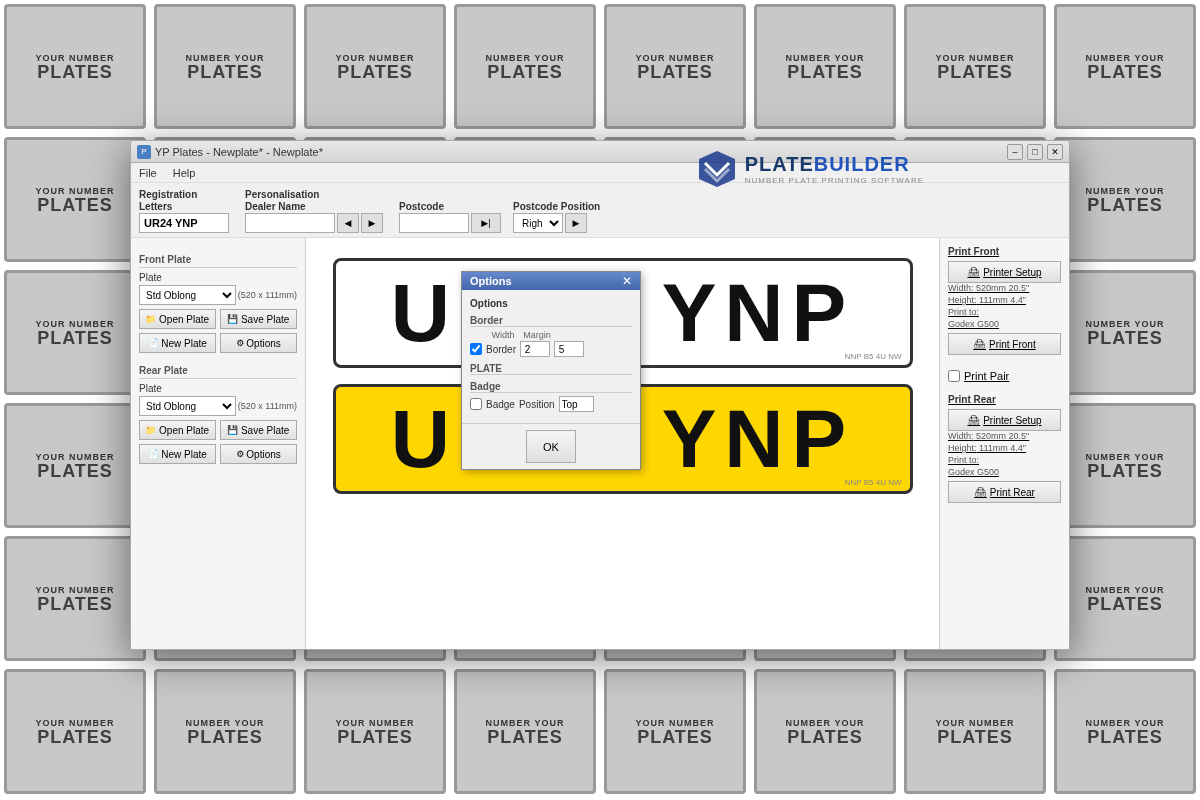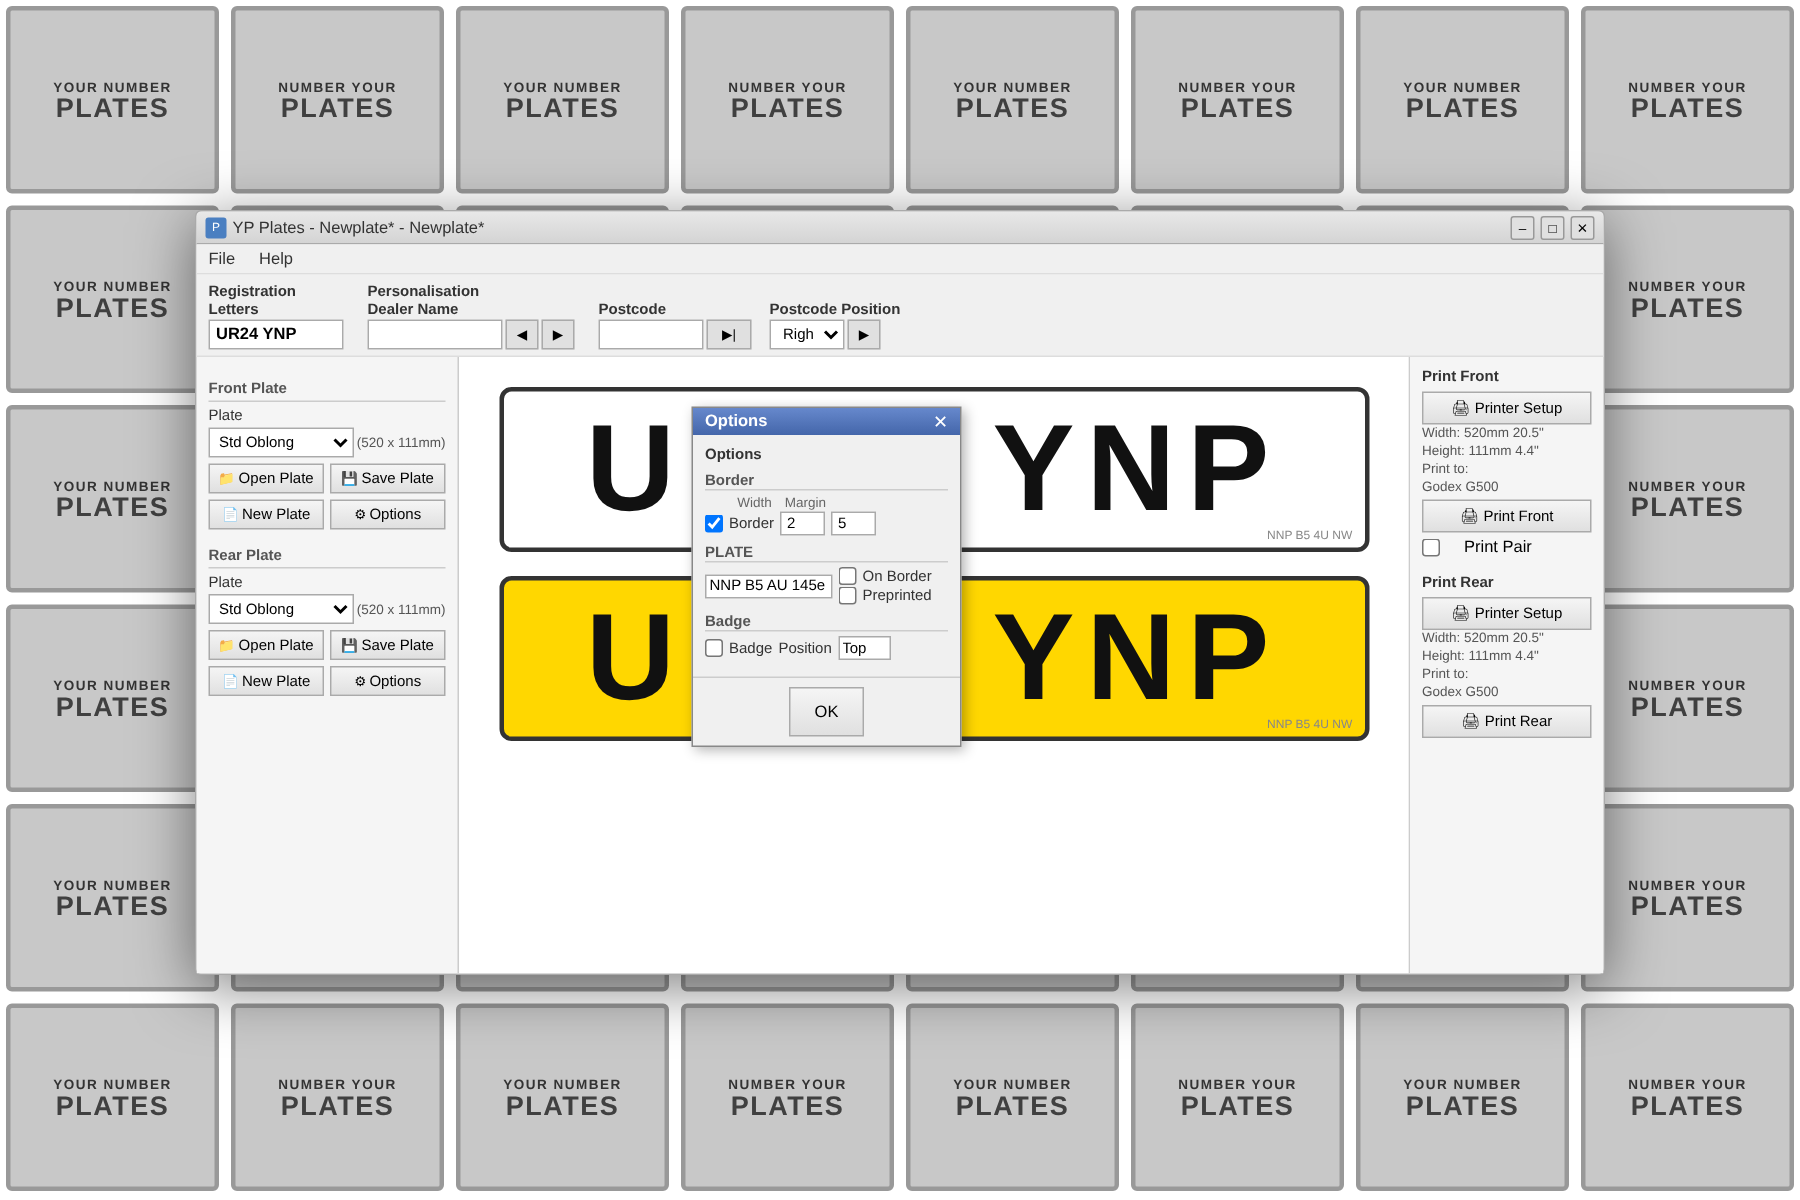--- a/index.html
+++ b/index.html
@@ -252,20 +252,21 @@
       color: #888;
     }
 
     
     .right-panel {
       width: 130px;
       background: #f5f5f5;
       border-left: 1px solid #ccc;
       padding: 8px;
       flex-shrink: 0;
+      text-decoration: underline;
     }
 
     .print-section {
       margin-bottom: 12px;
     }
     .print-section-header {
       font-size: 10px;
       font-weight: bold;
       color: #333;
       margin-bottom: 4px;
@@ -285,22 +286,22 @@
       display: flex;
       align-items: center;
       justify-content: center;
       gap: 3px;
       margin-top: 4px;
     }
 
     .checkbox-row {
       display: flex;
       align-items: center;
-      gap: 16px;
-      margin-top: 4px;
+      gap: 4px;
+      margin-top: 15px;
     }
     .checkbox-row input { width: 12px; height: 12px; }
 
     
     .logo-area {
       display: flex;
       align-items: center;
       gap: 8px;
       position: absolute;
       top: 8px;
@@ -684,20 +685,35 @@
       <div class="title-btn">□</div>
       <div class="title-btn">✕</div>
     </div>
   </div>
 
   <div class="menu-bar">
     <div class="menu-item">File</div>
     <div class="menu-item">Help</div>
     <div class="spacer"></div>
 
+    <div class="logo-area">
+      <div class="logo-icon">
+        <svg width="40" height="40" viewBox="0 0 40 40">
+          <polygon points="20,2 38,10 38,30 20,38 2,30 2,10" fill="#1a3a8c" opacity="0.85"></polygon>
+          <polyline points="8,14 20,26 32,14" fill="none" stroke="white" stroke-width="3"></polyline>
+          <polyline points="8,20 20,32 32,20" fill="none" stroke="white" stroke-width="3" opacity="0.5"></polyline>
+        </svg>
+      </div>
+      <div class="logo-text">
+        <div class="logo-name">
+          <span style="color:#1a3a6b;font-weight:900;font-size:20px;">PLATE</span><span style="color:#2255bb;font-weight:900;font-size:20px;">BUILDER</span>
+        </div>
+        <div class="logo-sub">NUMBER PLATE PRINTING SOFTWARE</div>
+      </div>
+    </div>
   </div>
 
   <div class="top-fields">
     <div class="top-field-group">
       <div class="top-field-label">Registration</div>
       <div class="top-field-label">Letters</div>
       <input type="text" class="top-field-input reg" value="UR24 YNP" style="">
     </div>
     <div class="top-field-group" style="margin-left:8px;">
       <div class="top-field-label">Personalisation</div>
@@ -878,33 +894,20 @@
           <div class="col-label">Margin</div>
         </div>
         <div class="dialog-row">
           <input type="checkbox" checked="" style="">
           <label>Border</label>
           <input type="number" value="2" style="">
           <input type="number" value="5" style="">
         </div>
 
         <div class="dialog-subsection">PLATE</div>
-        <div class="dialog-row">
-          <input type="text" value="NNP B5 AU 145e" style="width: 85px;">
-          <div style="display:flex;flex-direction:column;gap:1px;">
-            <div class="dialog-row" style="margin:0;">
-              <input type="checkbox" style="">
-              <label>On Border</label>
-            </div>
-            <div class="dialog-row" style="margin:0;">
-              <input type="checkbox" style="">
-              <label>Preprinted</label>
-            </div>
-          </div>
-        </div>
 
         <div class="dialog-subsection">Badge</div>
         <div class="dialog-row">
           <input type="checkbox" style="">
           <label>Badge</label>
           <label>Position</label>
           <input type="text" value="Top" style="width: 35px;">
         </div>
       </div>
       <div class="dialog-footer">

